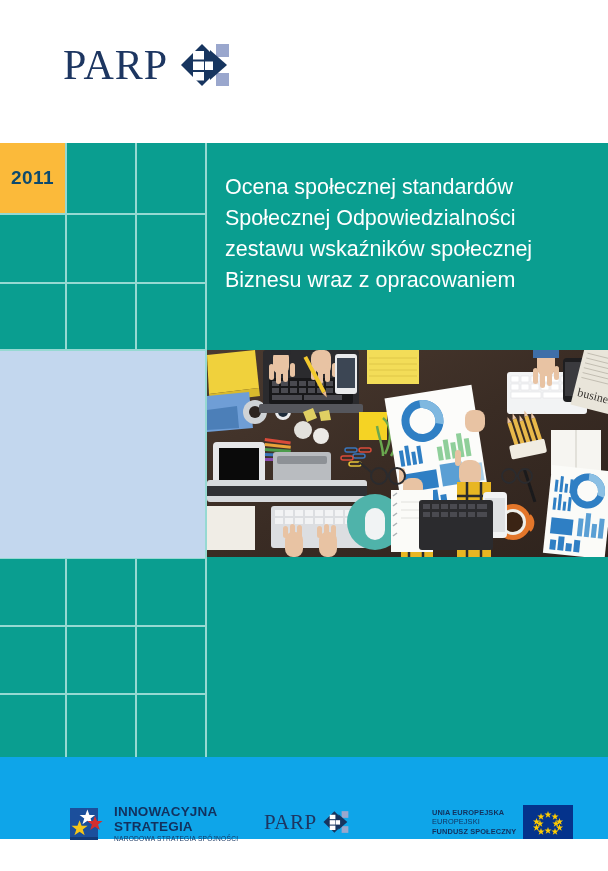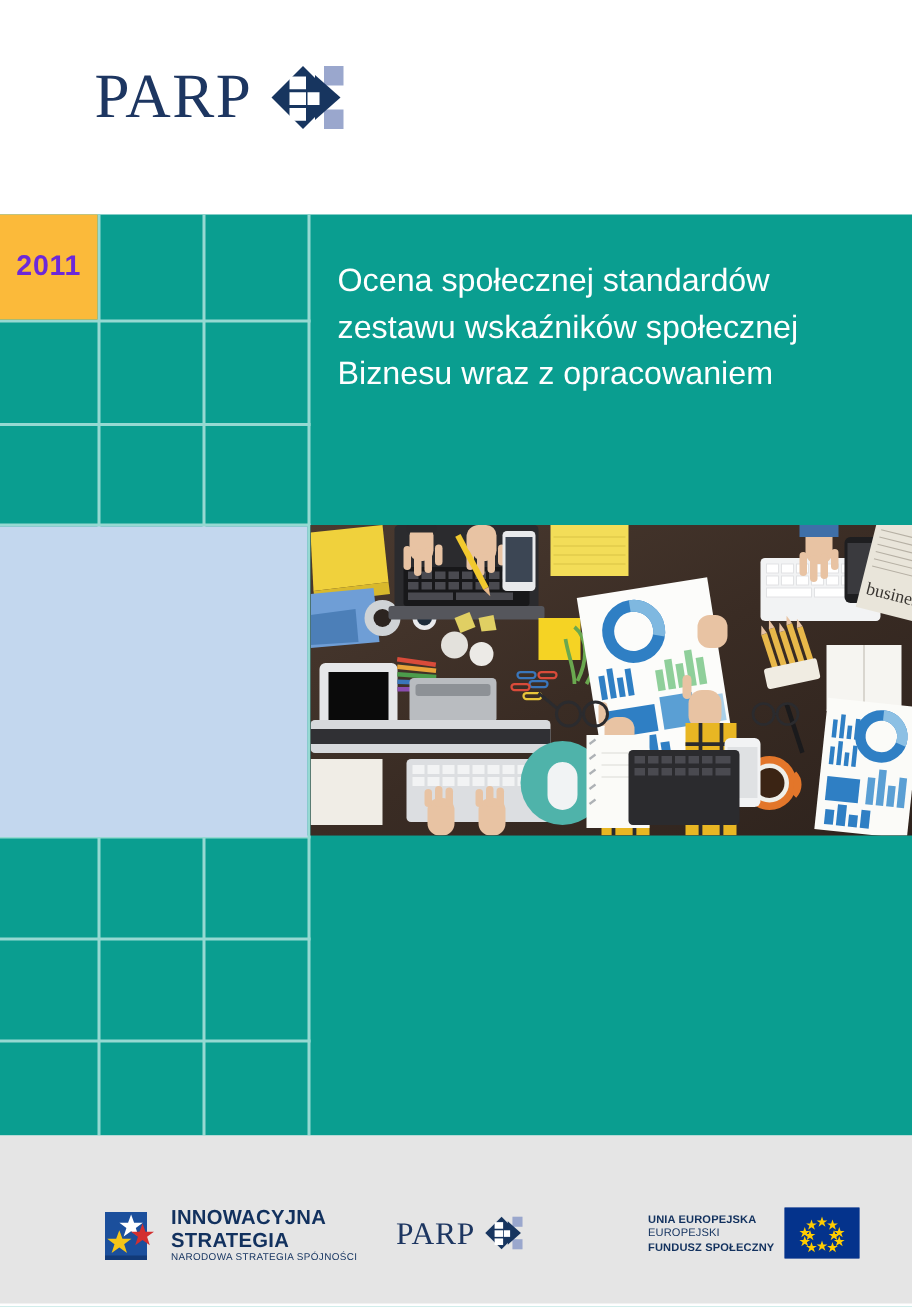--- a/index.html
+++ b/index.html
@@ -83,21 +83,21 @@
   .year-badge {
     position: absolute;
     left: 0; top: 0;
     width: 65px; height: 70px;
     background: #fbba3a;
     display: flex;
     align-items: center;
     justify-content: center;
   }
   .year-badge span {
-    color: #6d28d9;
+    color: #0c4a6e;
     font-size: 19px;
     font-weight: bold;
     letter-spacing: 0.5px;
   }
 
   
   .title {
     position: absolute;
     left: 225px; top: 29px;
     width: 370px;
@@ -122,22 +122,22 @@
     width: 401px; height: 207px;
     overflow: hidden;
     background: #3b2f28;
   }
   .photo svg { display: block; }
 
   
   .footer {
     position: absolute;
     left: 0; top: 757px;
-    width: 608px; height: 112px;
-    background: #e5e5e5;
+    width: 608px; height: 82px;
+    background: #0ea5e9;
   }
   .footer-inner {
     position: absolute;
     left: 0; top: 48px;
     width: 608px;
     display: flex;
     align-items: center;
   }
 
   .logo-ig {
@@ -239,20 +239,21 @@
       <div class="gl-h" style="top:550px"></div>
     </div>
     <div class="gl-right-edge"></div>
 
     <div class="year-badge">
       <span>2011</span>
     </div>
 
     <div class="title">
       <p>Ocena społecznej standardów</p>
+      <p>Społecznej Odpowiedzialności</p>
       <p>zestawu wskaźników społecznej</p>
       <p>Biznesu wraz z opracowaniem</p>
     </div>
 
     <div class="blue-block"></div>
   </div>
 
   <div class="photo">
     <svg width="401" height="207" viewBox="0 0 401 207">
       <defs>

